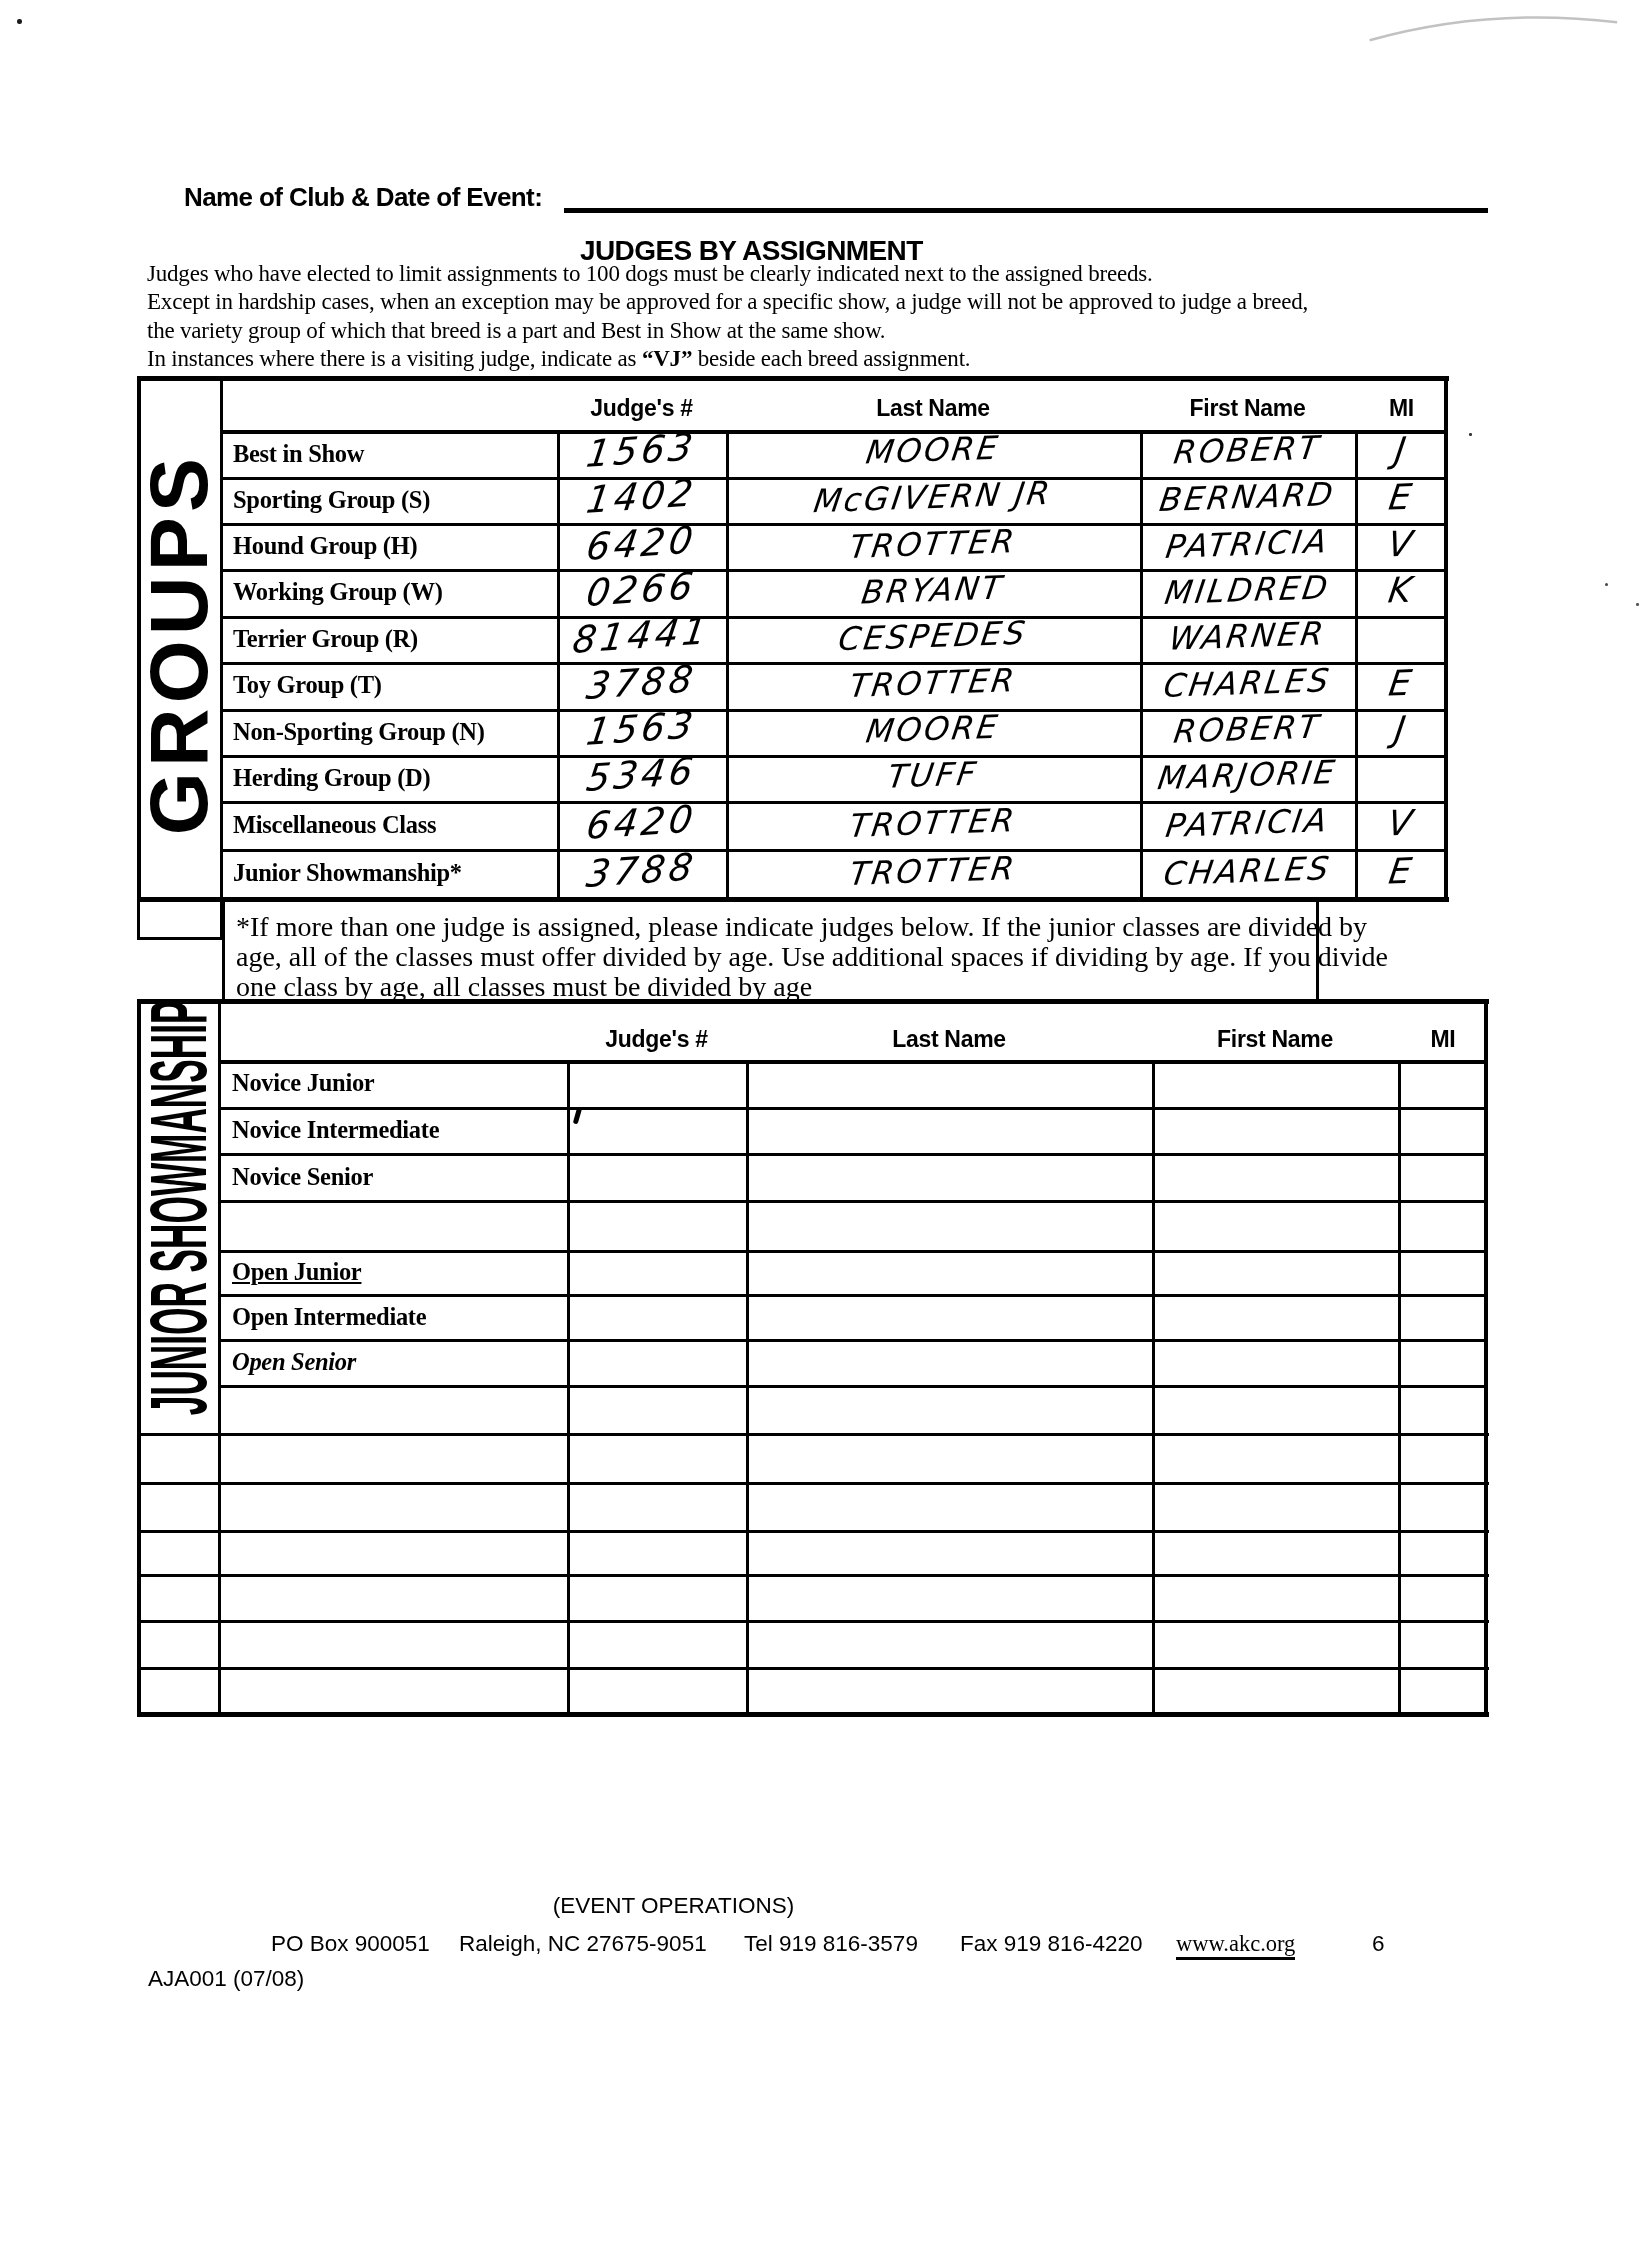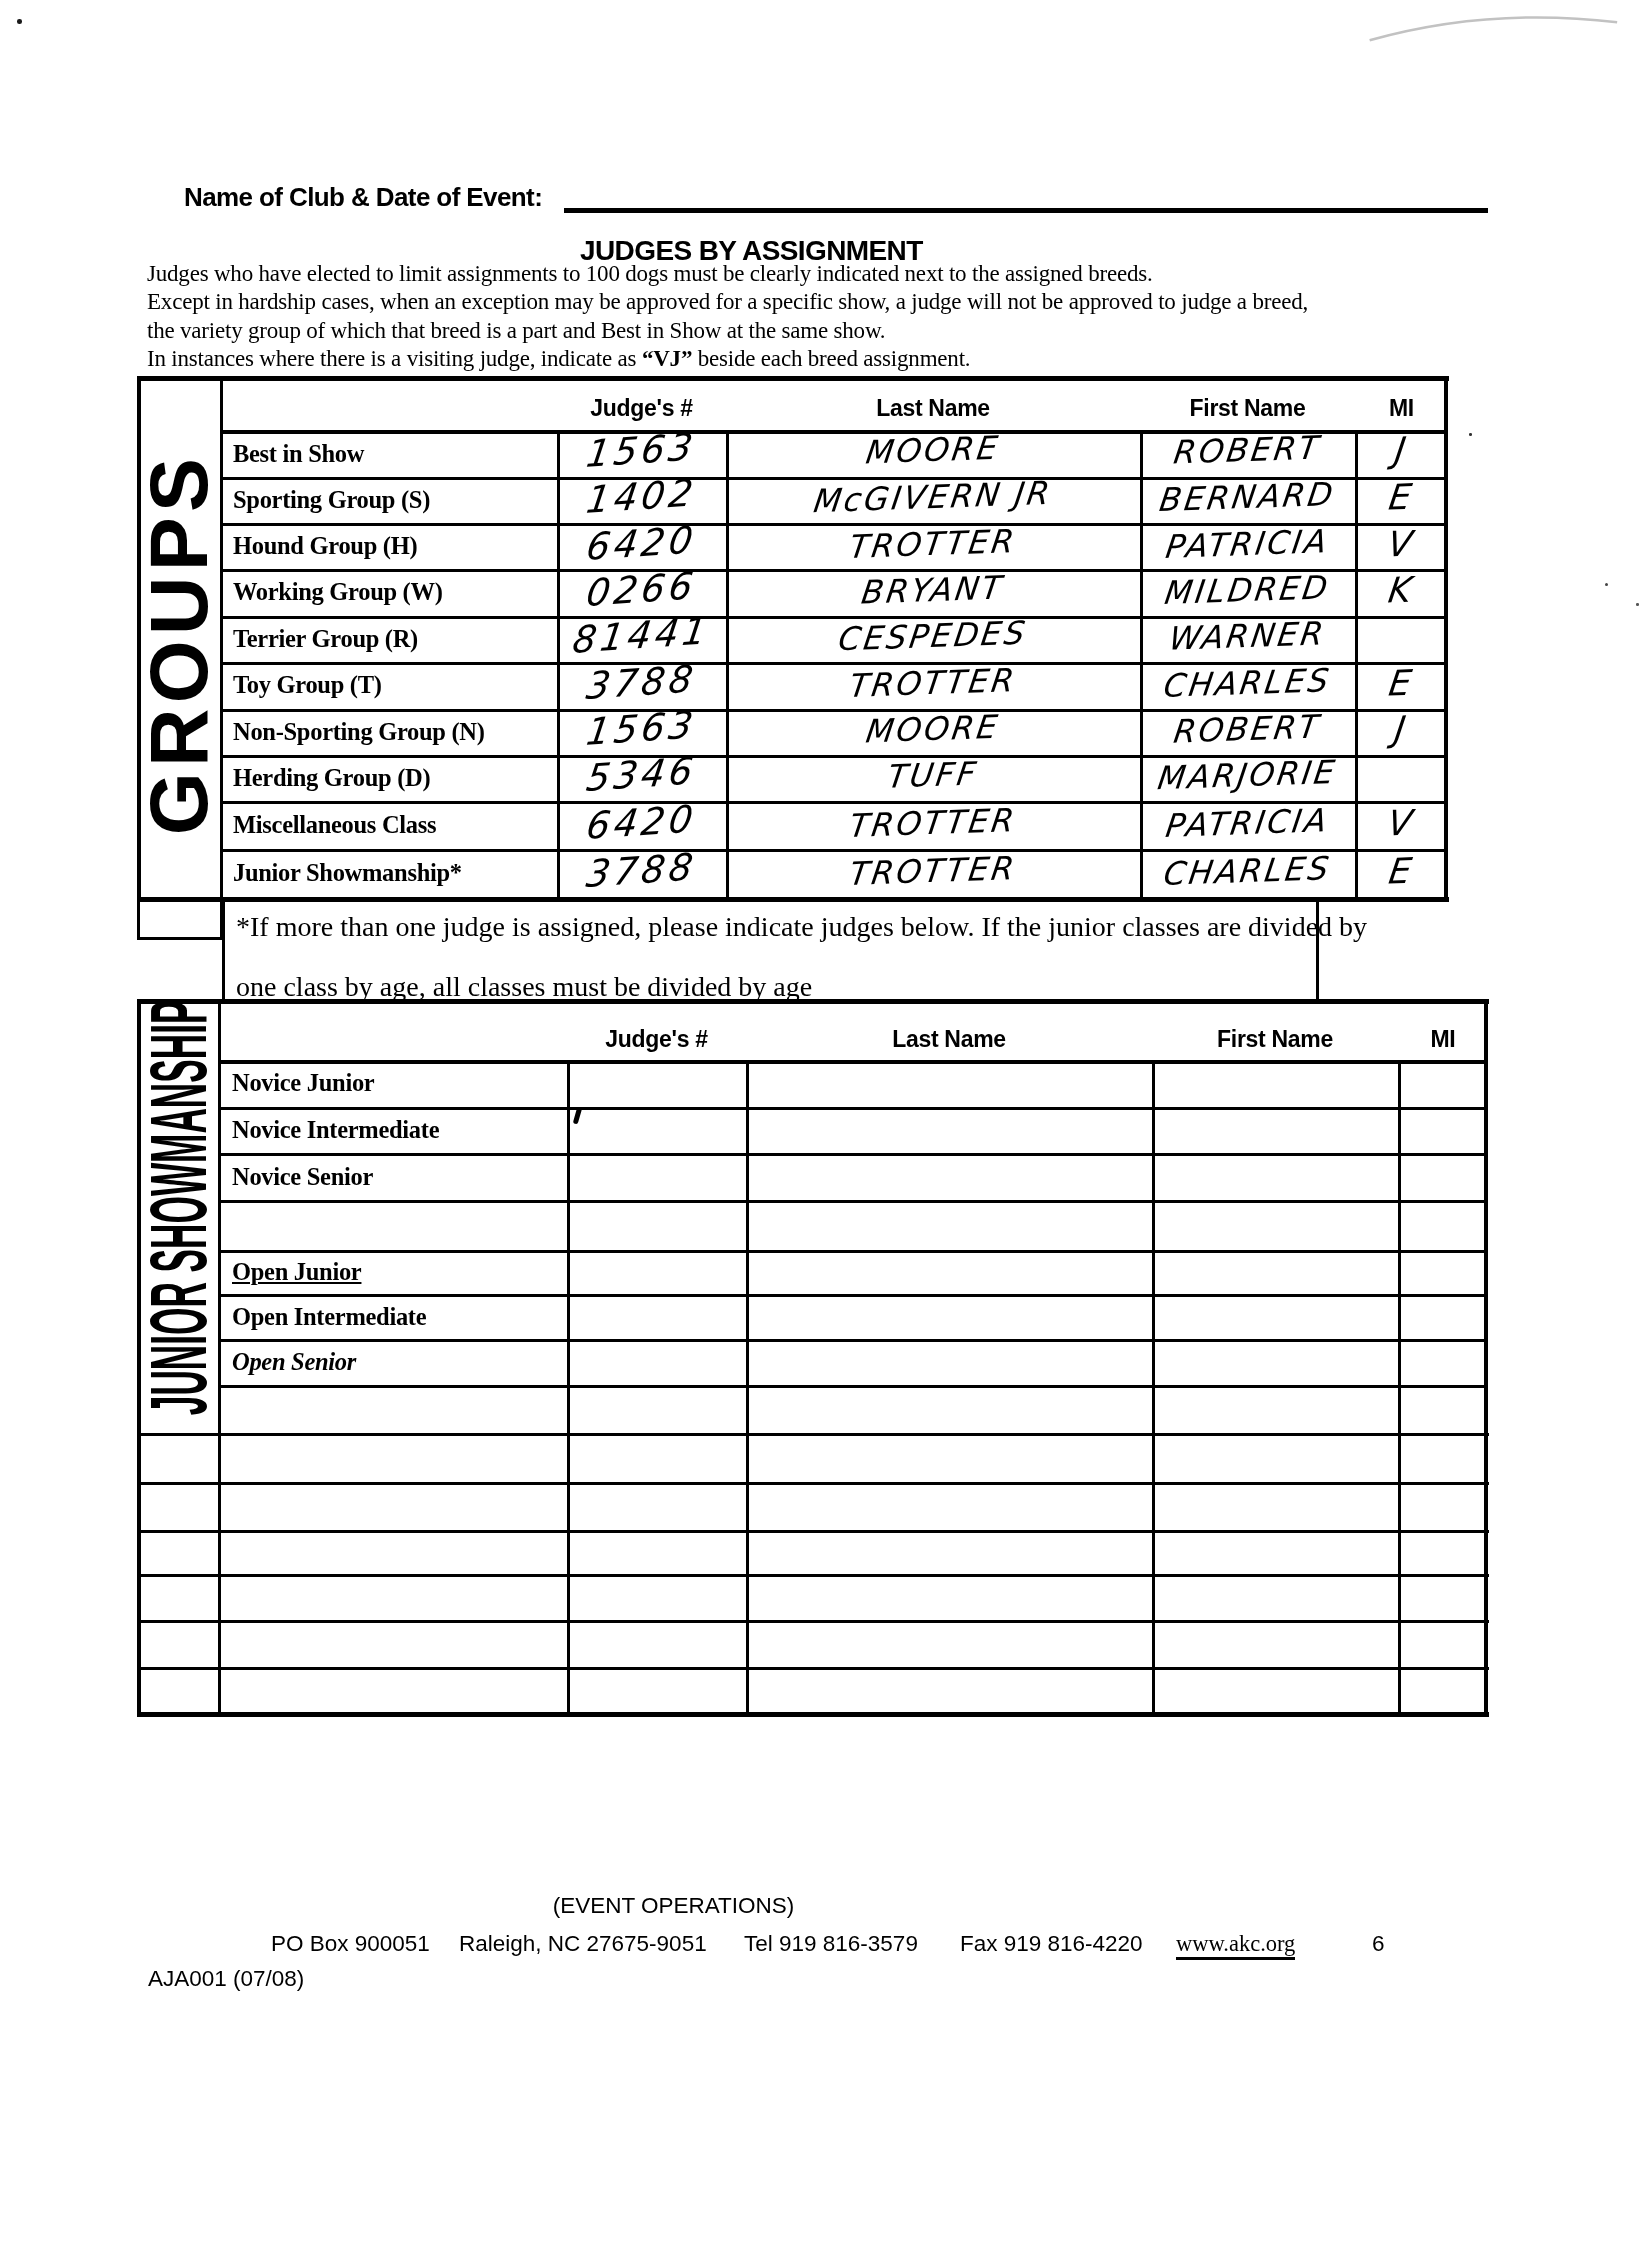--- a/index.html
+++ b/index.html
@@ -50,20 +50,21 @@
   <div class="abs instr serif" style="top:289px;">Except in hardship cases, when an exception may be approved for a specific show, a judge will not be approved to judge a breed,</div>
   <div class="abs instr serif" style="top:318px;">the variety group of which that breed is a part and Best in Show at the same show.</div>
   <div class="abs instr serif" style="top:346px;">
     <span>In instances where there is a visiting judge, indicate as </span><b>“VJ”</b><span> beside each breed assignment.</span>
   </div>
 
   <div class="side-label" id="groups-label">GROUPS</div>
   <div class="side-label" id="junior-label">JUNIOR SHOWMANSHIP</div>
 
   <div class="abs note-line serif" style="top:911px;">*If more than one judge is assigned, please indicate judges below. If the junior classes are divided by</div>
+  <div class="abs note-line serif" style="top:941px;">age, all of the classes must offer divided by age. Use additional spaces if dividing by age. If you divide</div>
   <div class="abs note-line serif" style="top:971px;">one class by age, all classes must be divided by age</div>
 
   <div class="foot" style="left:538px;top:1893px;width:271px;text-align:center;">(EVENT OPERATIONS)</div>
   <div class="foot" style="left:271px;top:1931px;">PO Box 900051</div>
   <div class="foot" style="left:459px;top:1931px;">Raleigh, NC 27675-9051</div>
   <div class="foot" style="left:744px;top:1931px;">Tel  919 816-3579</div>
   <div class="foot" style="left:960px;top:1931px;">Fax  919 816-4220</div>
   <div class="foot" style="left:1176px;top:1931px;"><span class="website">www.akc.org</span></div>
   <div class="foot" style="left:1372px;top:1931px;">6</div>
   <div class="foot" style="left:148px;top:1966px;">AJA001 (07/08)</div>

